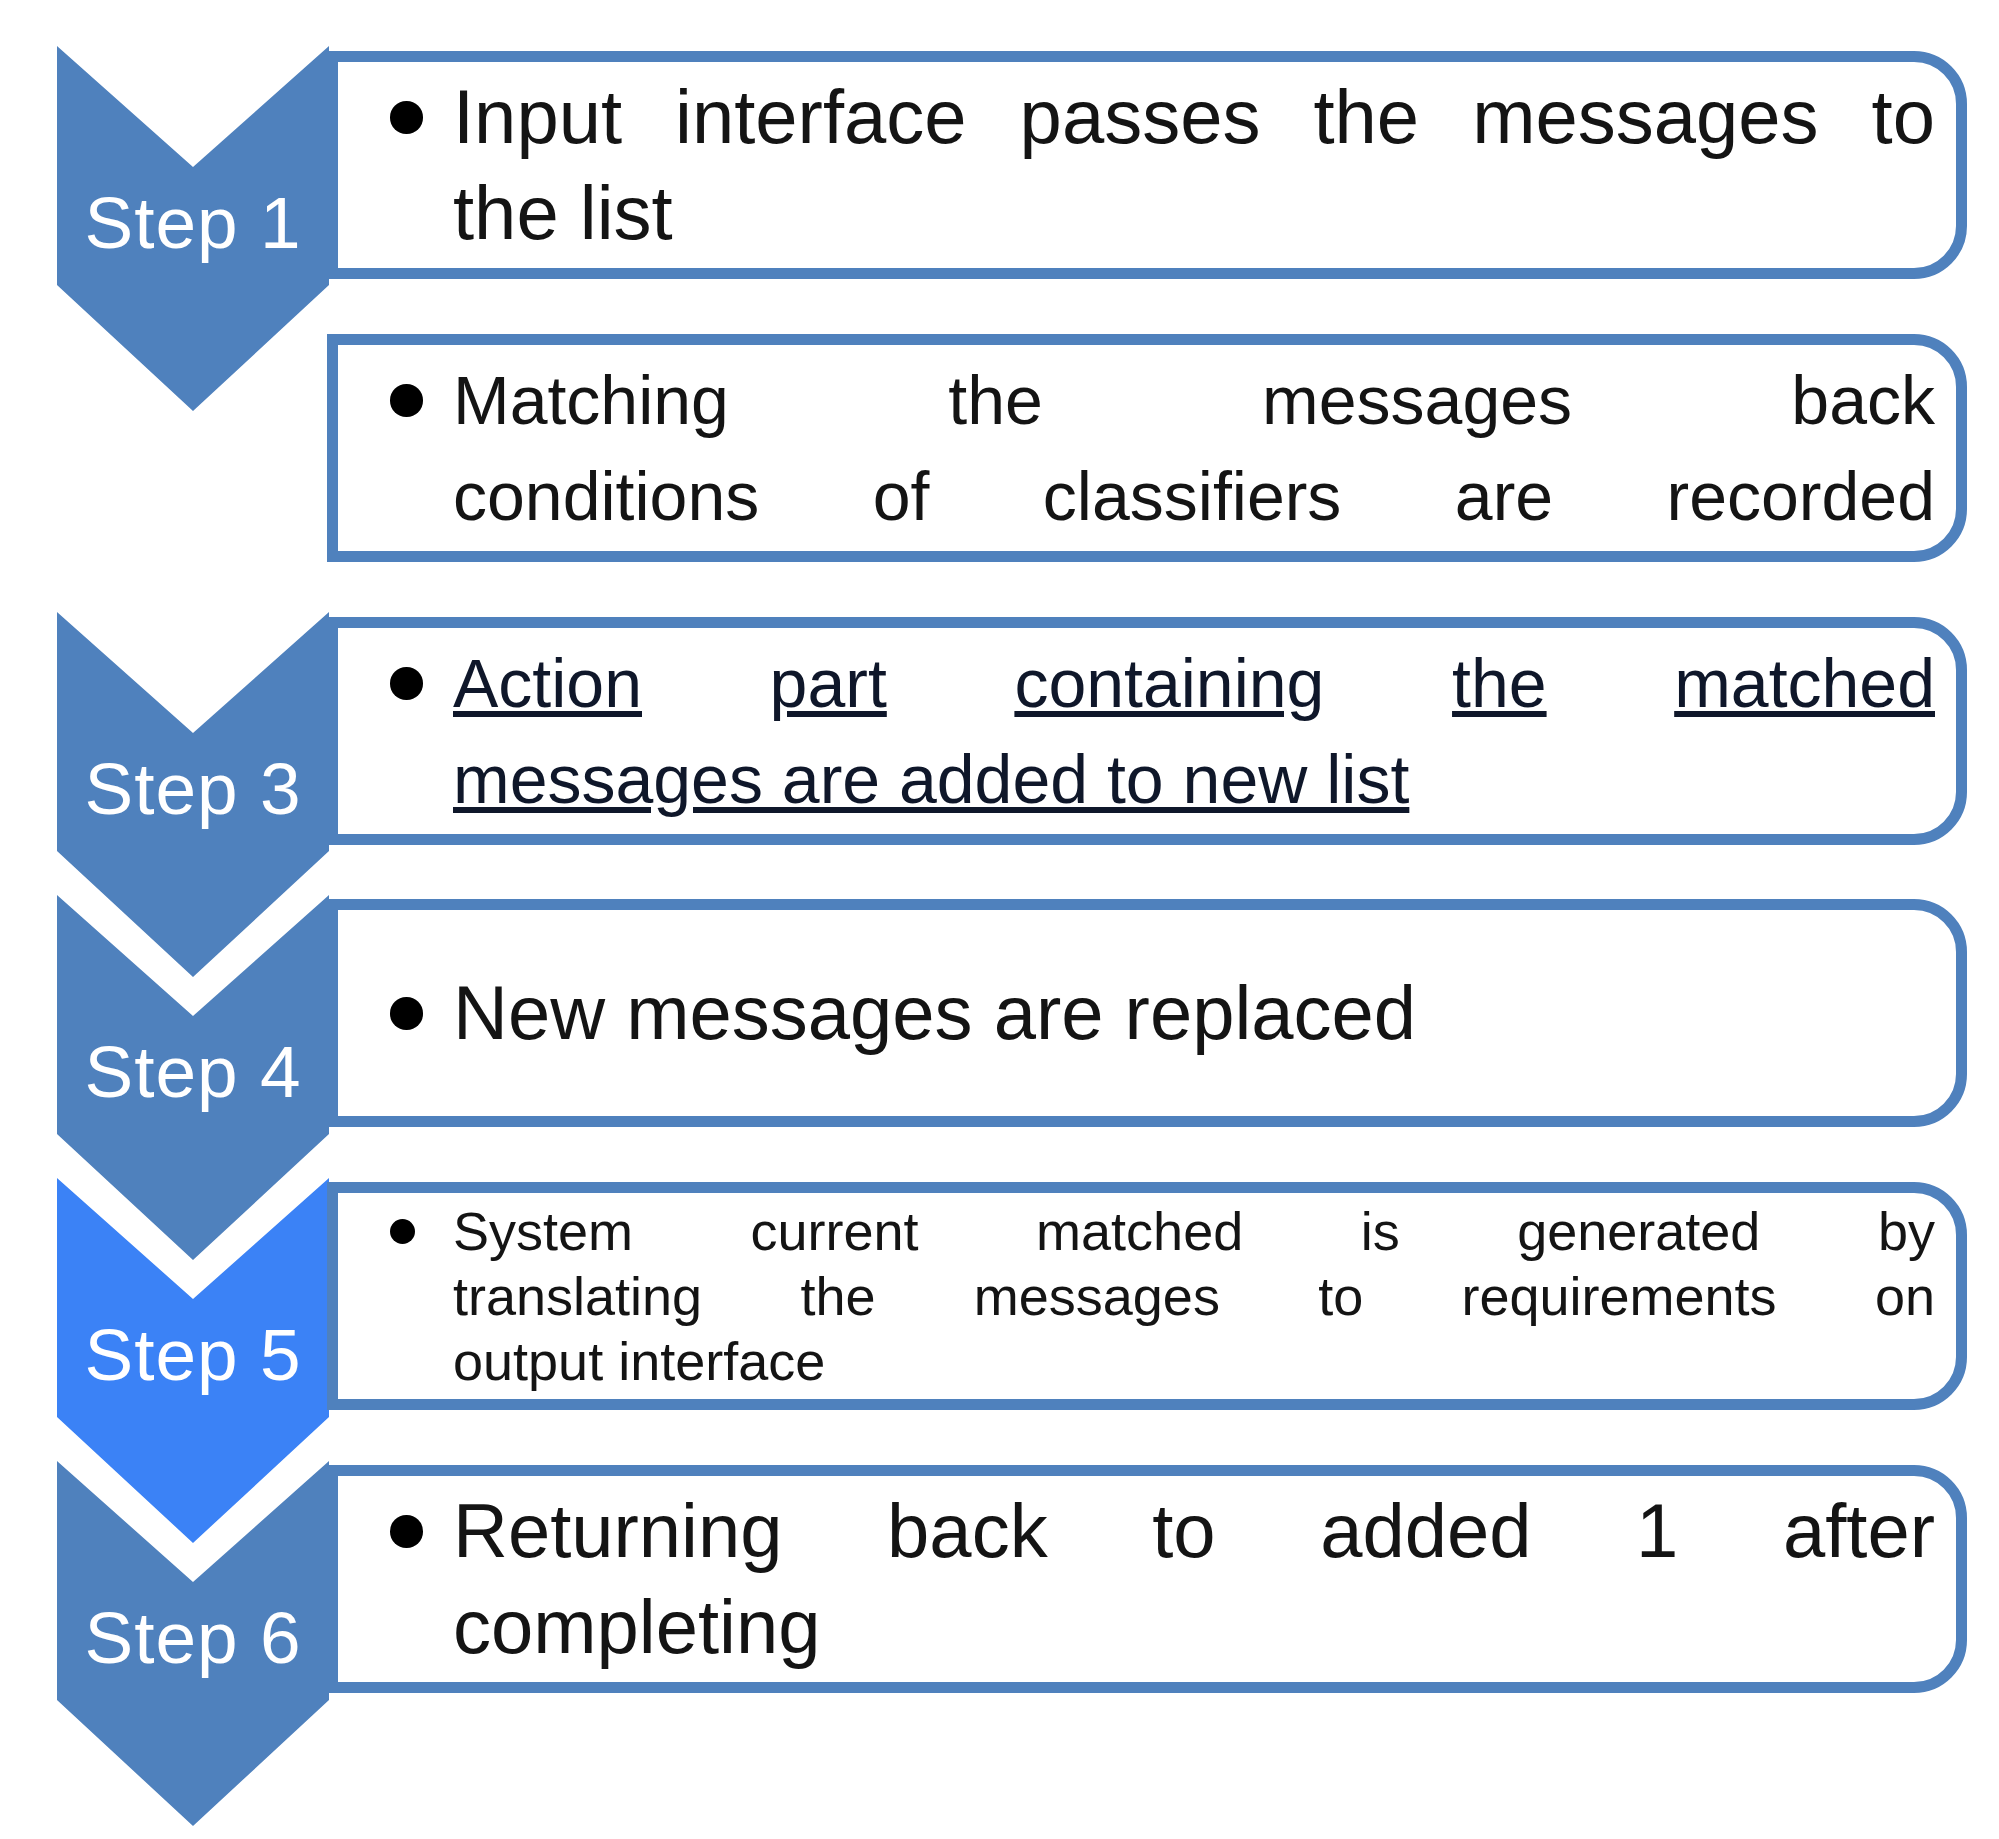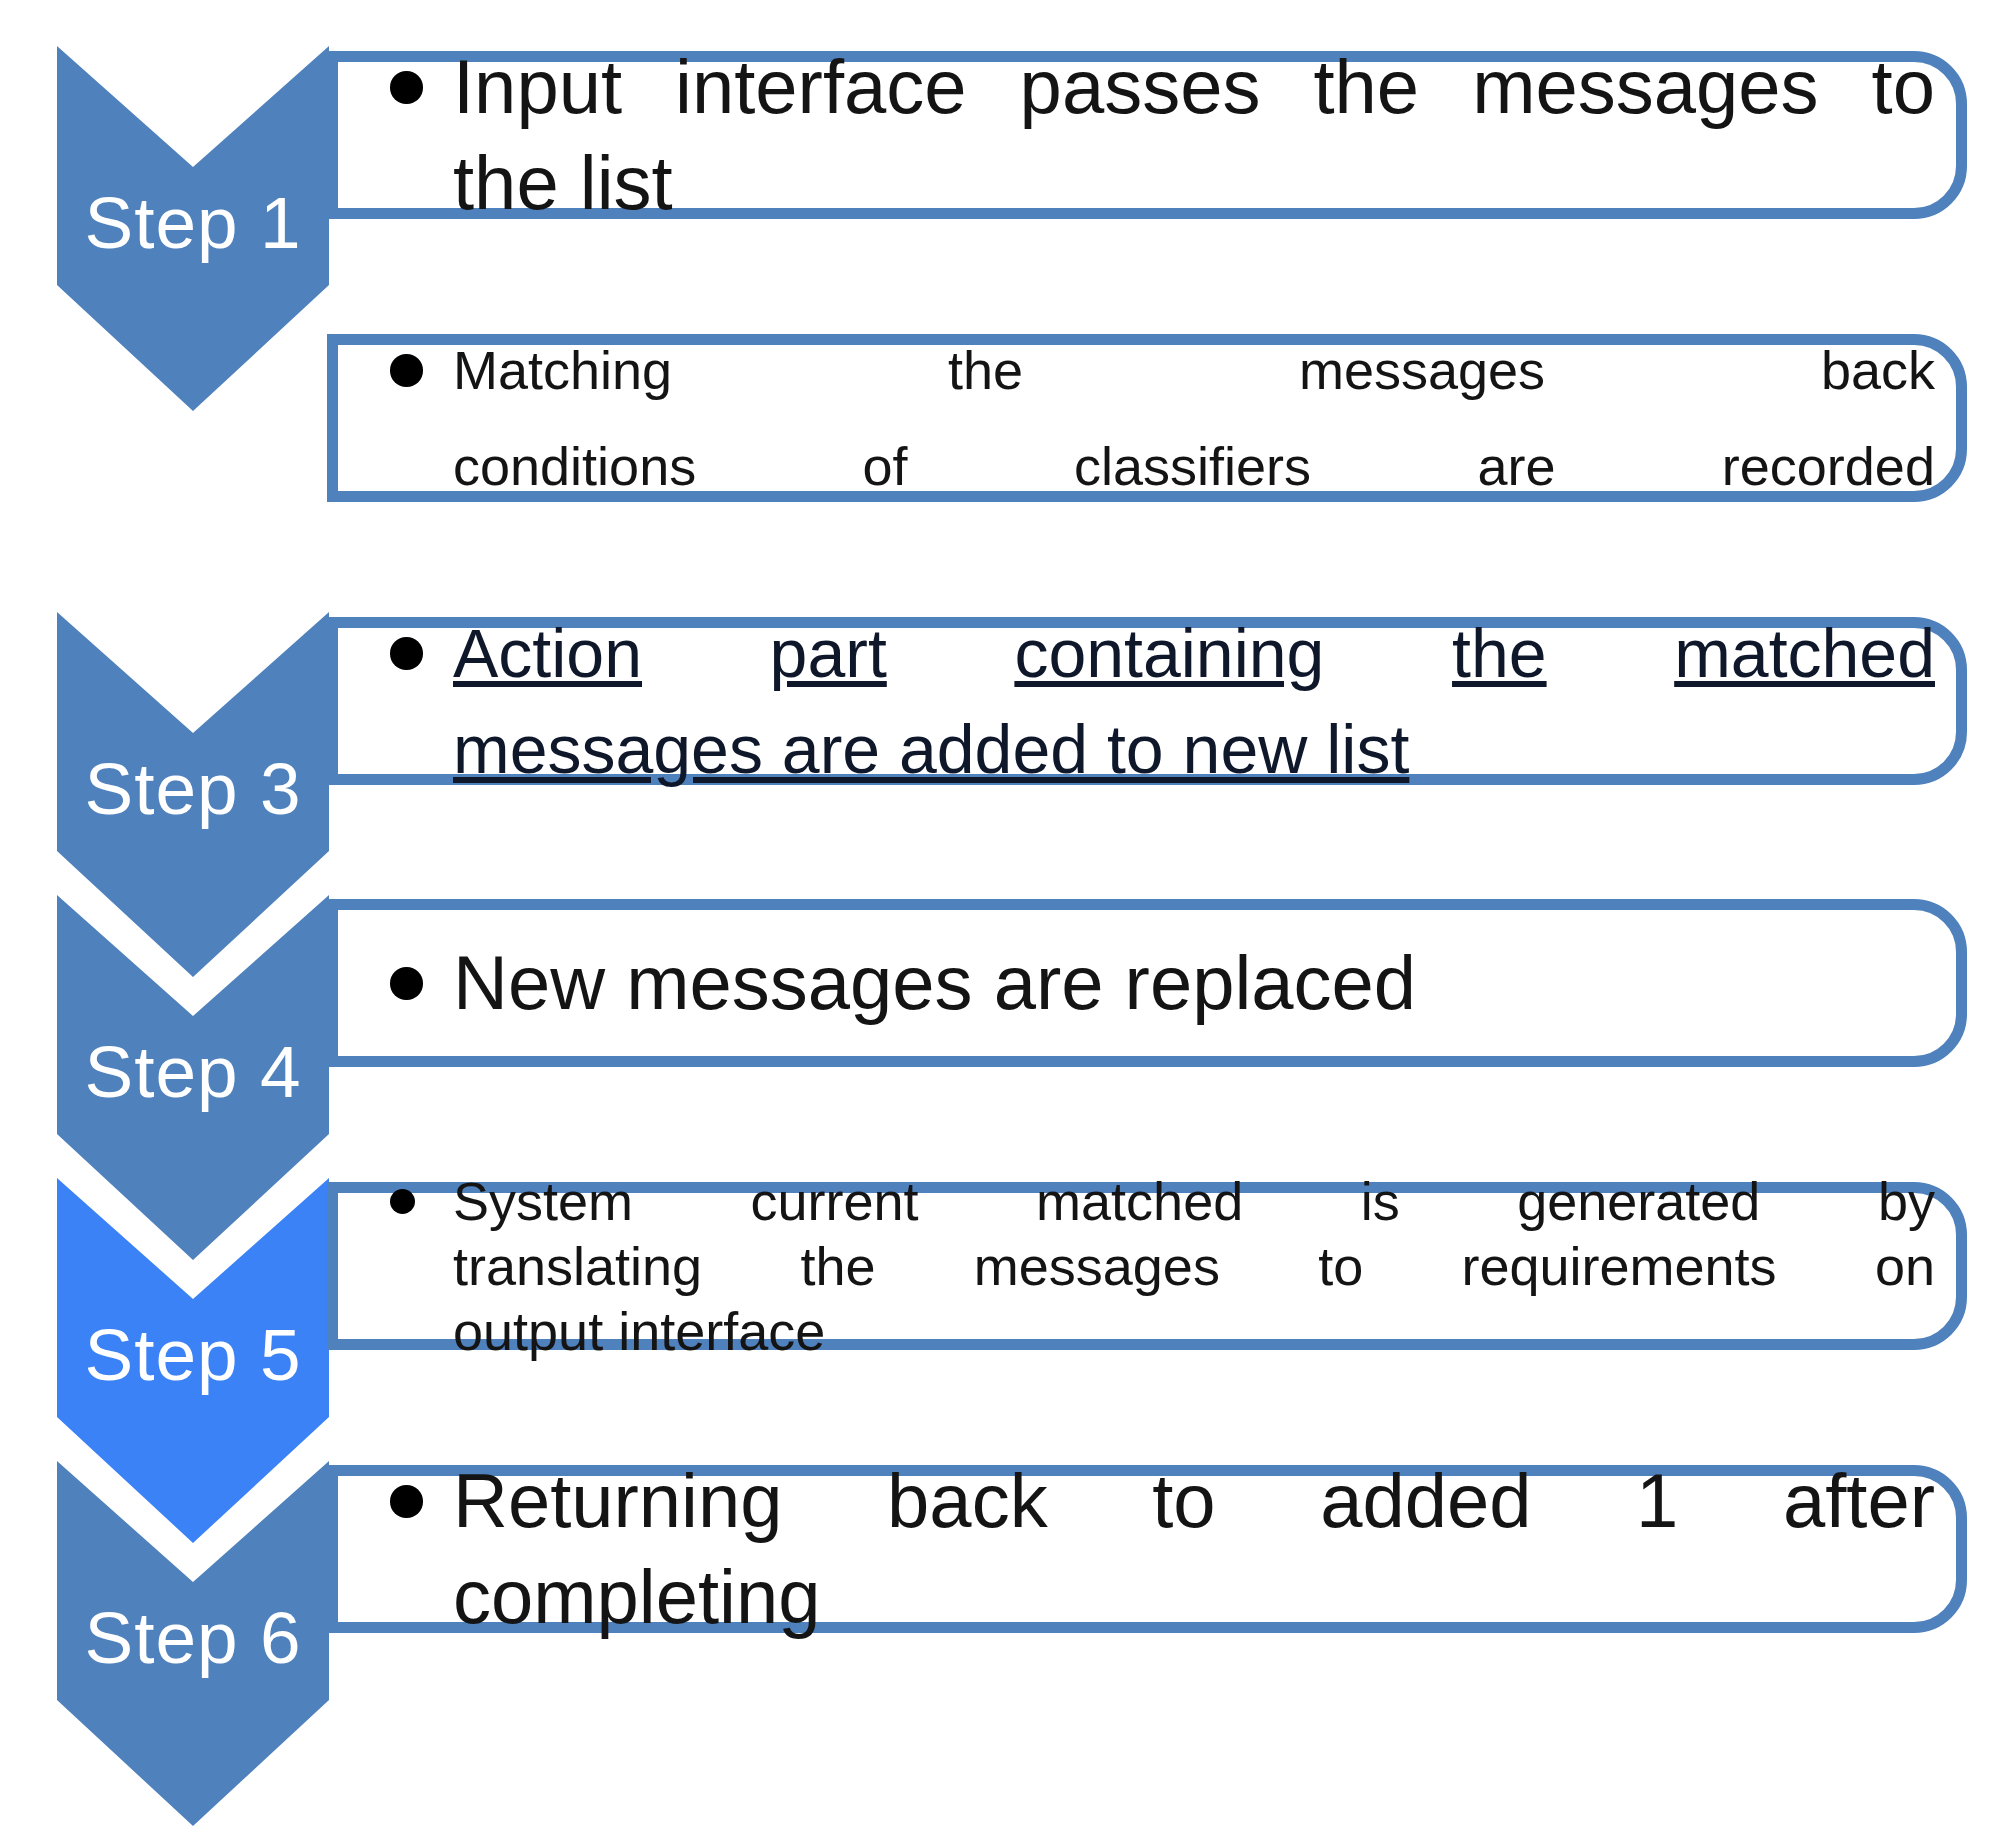--- a/index.html
+++ b/index.html
@@ -31,21 +31,21 @@
     display: flex;
     align-items: center;
     justify-content: center;
     font-size: 73px;
     letter-spacing: 1px;
   }
   .stepbox {
     position: absolute;
     left: 327px;
     width: 1640px;
-    height: 168px;
+    height: 228px;
     box-sizing: border-box;
     background: #ffffff;
     border-style: solid;
     border-width: 11.5px;
     border-radius: 0 53px 53px 0;
     display: flex;
     align-items: center;
   }
   .textcol {
     position: relative;
@@ -82,21 +82,21 @@
           <span class="w">passes</span>
           <span class="w">the</span>
           <span class="w">messages</span>
           <span class="w">to</span>
           <span class="bullet" style="width: 32.5px; height: 32.5px; left: -63px; top: 32px; background: rgb(0, 0, 0);"></span>
         </div>
         <div class="tline" style="line-height: 96px;">the list</div>
       </div>
     </div>
     <div class="stepbox" style="top: 334px; border-color: rgb(79, 129, 189); background: rgb(255, 255, 255);">
-      <div class="textcol" style="font-size: 54px; color: rgb(20, 20, 20);">
+      <div class="textcol" style="font-size: 68px; color: rgb(20, 20, 20);">
         <div class="tline justified" style="line-height: 96px; position: relative;">
           <span class="w">Matching</span>
           <span class="w">the</span>
           <span class="w">messages</span>
           <span class="w">back</span>
           <span class="bullet" style="width: 32.5px; height: 32.5px; left: -63px; top: 32px; background: rgb(0, 0, 0);"></span>
         </div>
         <div class="tline justified" style="line-height: 96px;">
           <span class="w">conditions</span>
           <span class="w">of</span>

